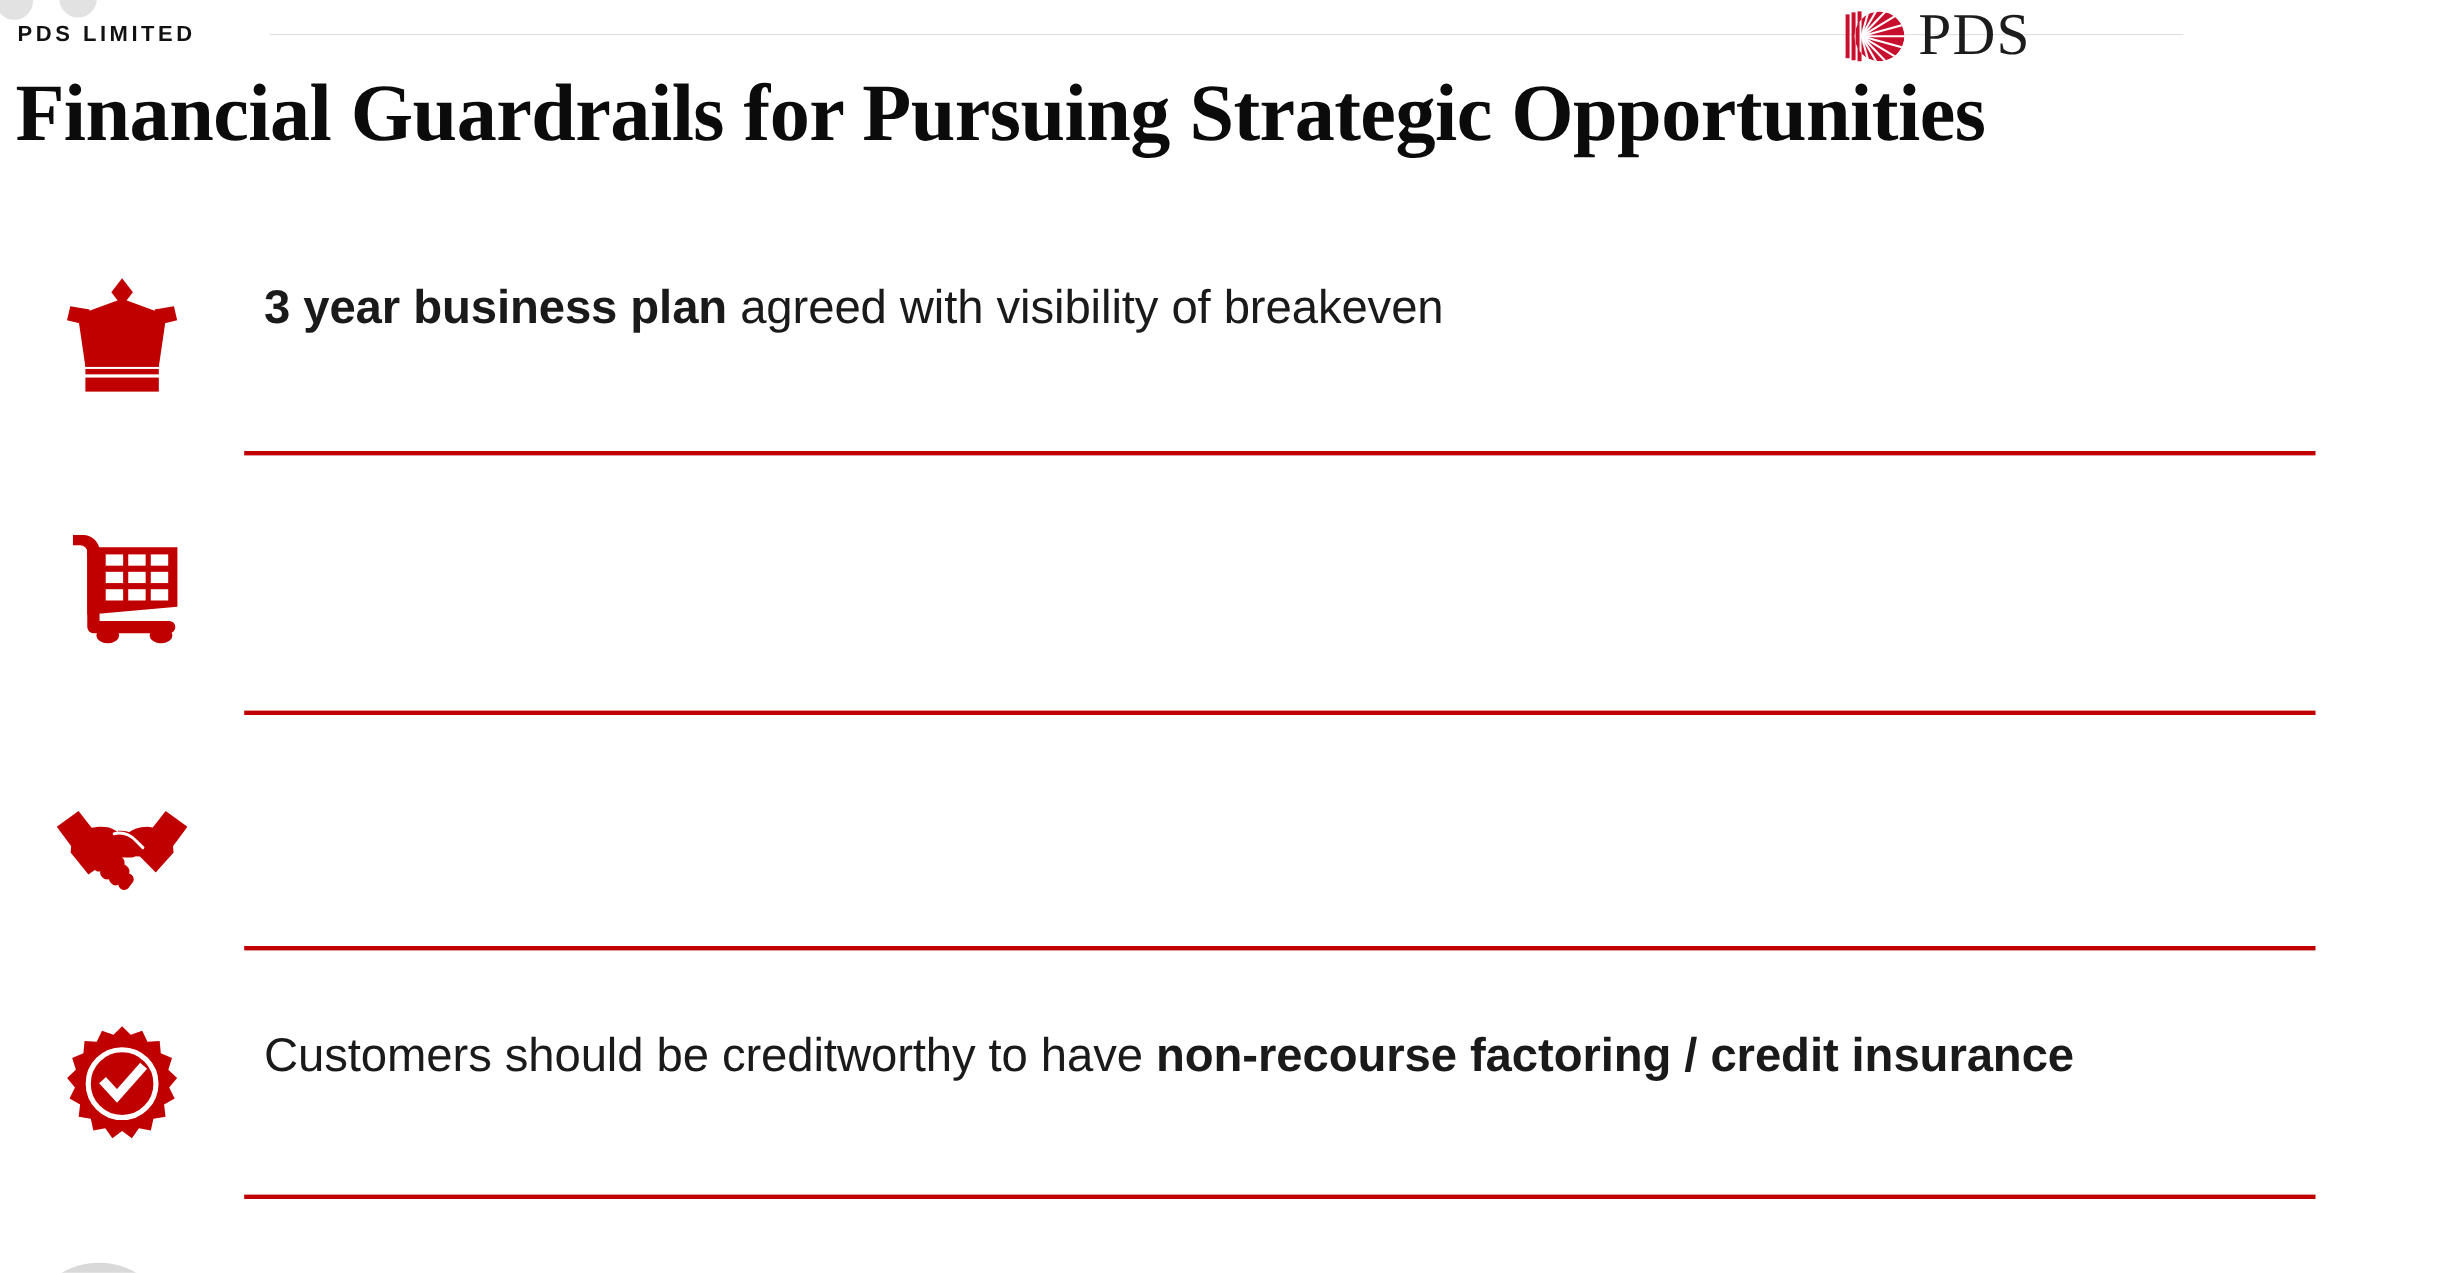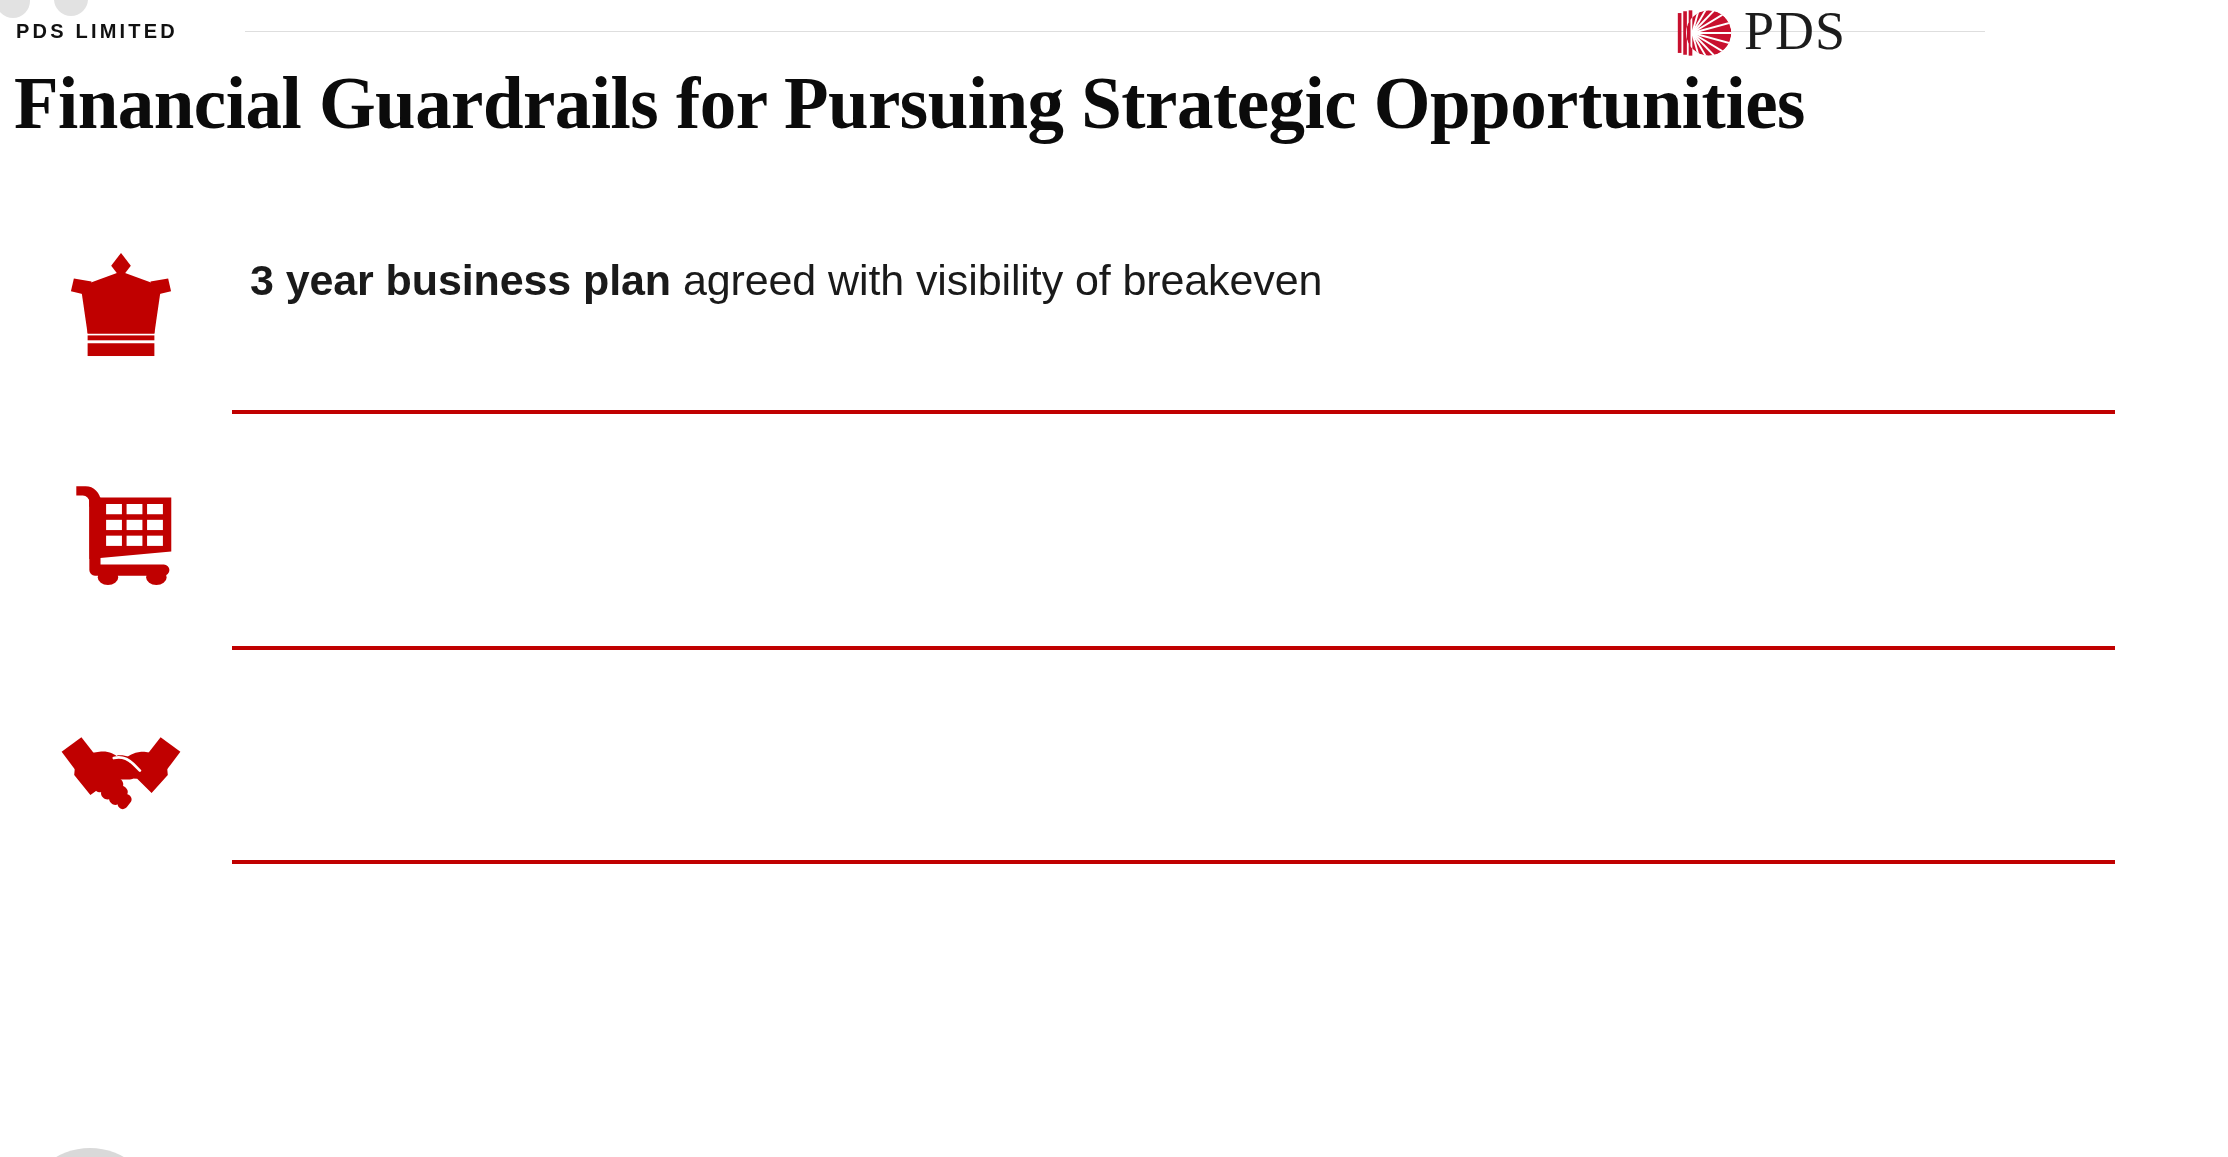--- a/index.html
+++ b/index.html
@@ -98,21 +98,21 @@
     letter-spacing: -0.5px;
     color: #0b0b0b;
     transform: scaleX(0.985);
     transform-origin: left center;
     white-space: nowrap;
   }
 
   
   .rows {
     position: absolute;
-    left: 10px;
+    left: 0;
     top: 238px;
     width: 1956px;
   }
 
   .row {
     position: relative;
     height: 220px;
   }
 
   .row-icon {
@@ -300,15 +300,37 @@
                      C88 54 86 52 83 49 L76 42 C72 38 69 36 64 36 Z" fill="#C00000"></path>
           </g>
           <g fill="none" stroke="#ffffff" stroke-width="3" stroke-linecap="round">
             <path d="M62 33 C70 31 78 34 84 40 L91 47"></path>
           </g>
         </svg>
       </span>
       <div class="row-rule"></div>
     </div>
 
+    <div class="row row-4">
+      <span class="row-icon">
+        <svg viewBox="0 0 120 120" width="112" height="112" aria-hidden="true">
+          <g fill="#C00000">
+            <path d="M60 2
+              L68.4 10.3 L79.6 6.4 L84.7 17.1 L96.6 16.5 L97.7 28.4 L108.6 33
+              L105 44.4 L113.6 52.6 L105.9 61.8 L111.2 72.4 L100.9 78.4
+              L102.3 90.2 L90.5 92.1 L88 103.7 L76.4 101.5 L69.5 111.2
+              L60 104.2 L50.5 111.2 L43.6 101.5 L32 103.7 L29.5 92.1
+              L17.7 90.2 L19.1 78.4 L8.8 72.4 L14.1 61.8 L6.4 52.6
+              L15 44.4 L11.4 33 L22.3 28.4 L23.4 16.5 L35.3 17.1
+              L40.4 6.4 L51.6 10.3 Z"></path>
+          </g>
+          <circle cx="60" cy="58" r="33" fill="none" stroke="#ffffff" stroke-width="5"></circle>
+          <path d="M44 58 L55 70 L78 44" fill="none" stroke="#ffffff" stroke-width="9" stroke-linecap="square" stroke-linejoin="miter"></path>
+        </svg>
+      </span>
+      <div class="row-text">
+        <span>Customers should be creditworthy to have </span><b>non-recourse factoring / credit insurance</b>
+      </div>
+      <div class="row-rule"></div>
+    </div>
 
   </div>
 </div>
 
 </body></html>

